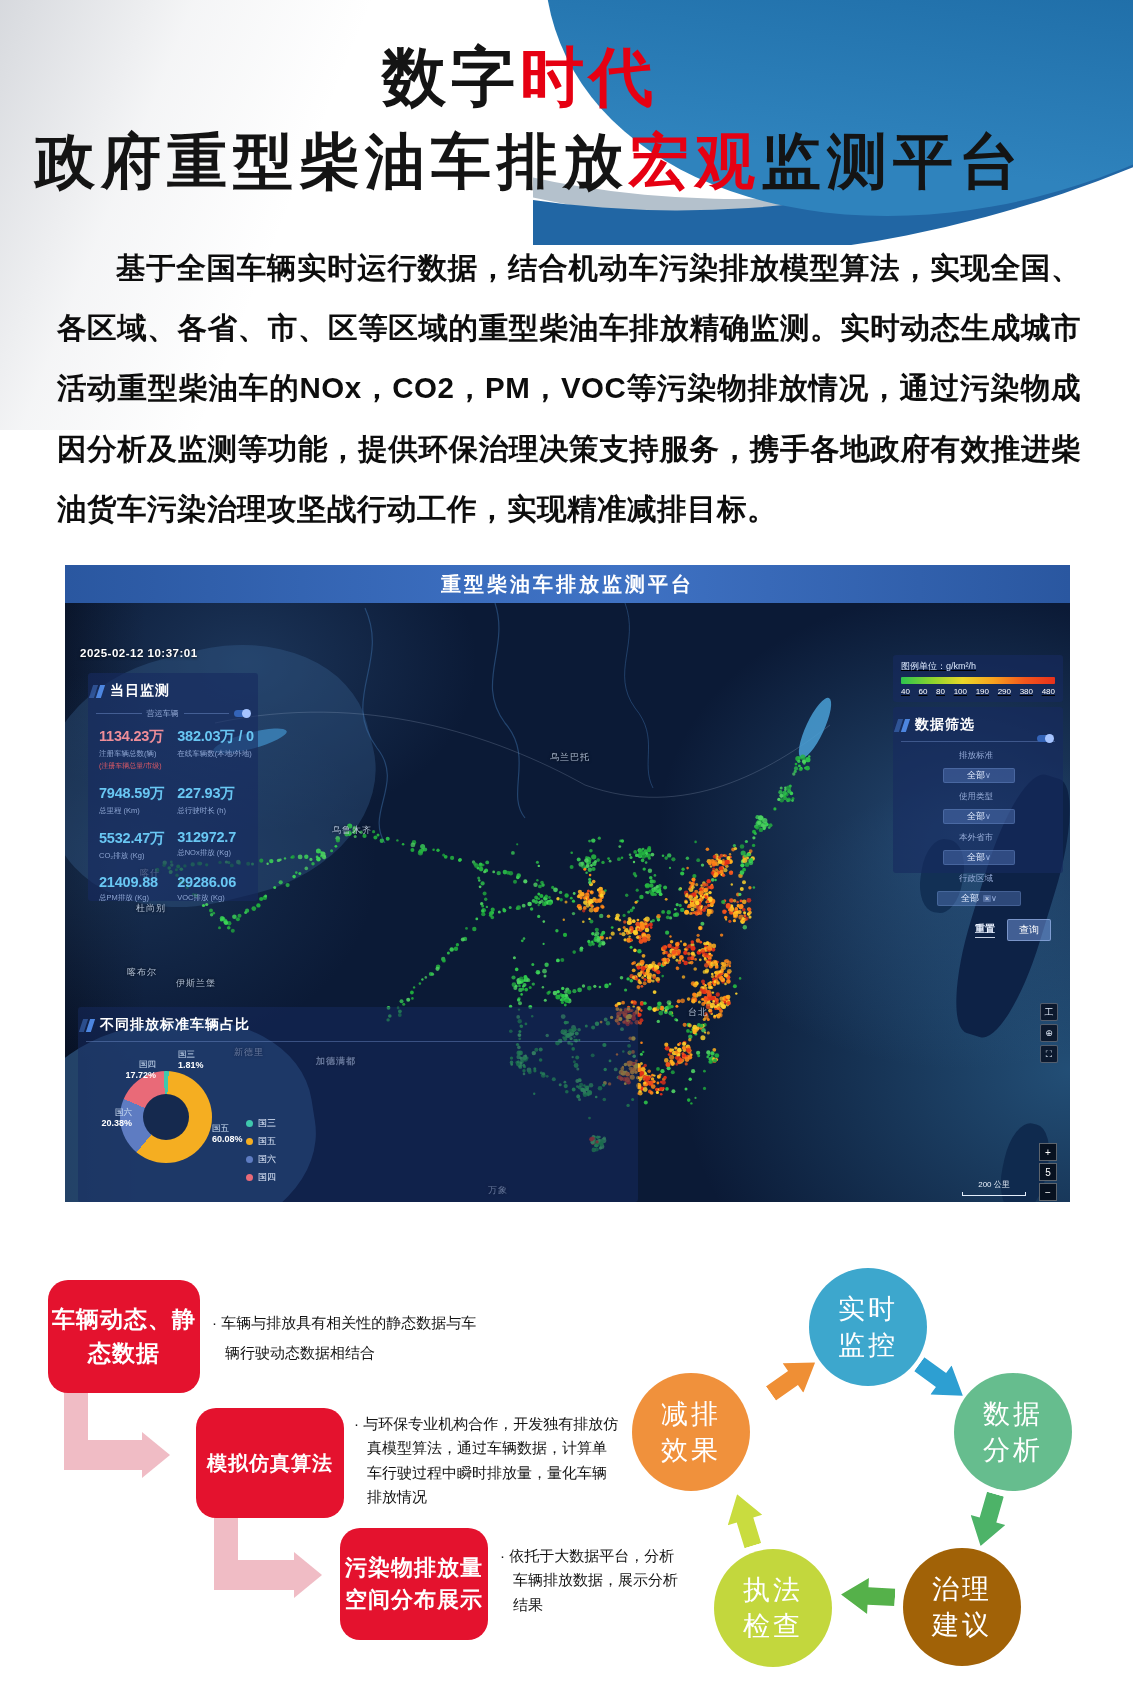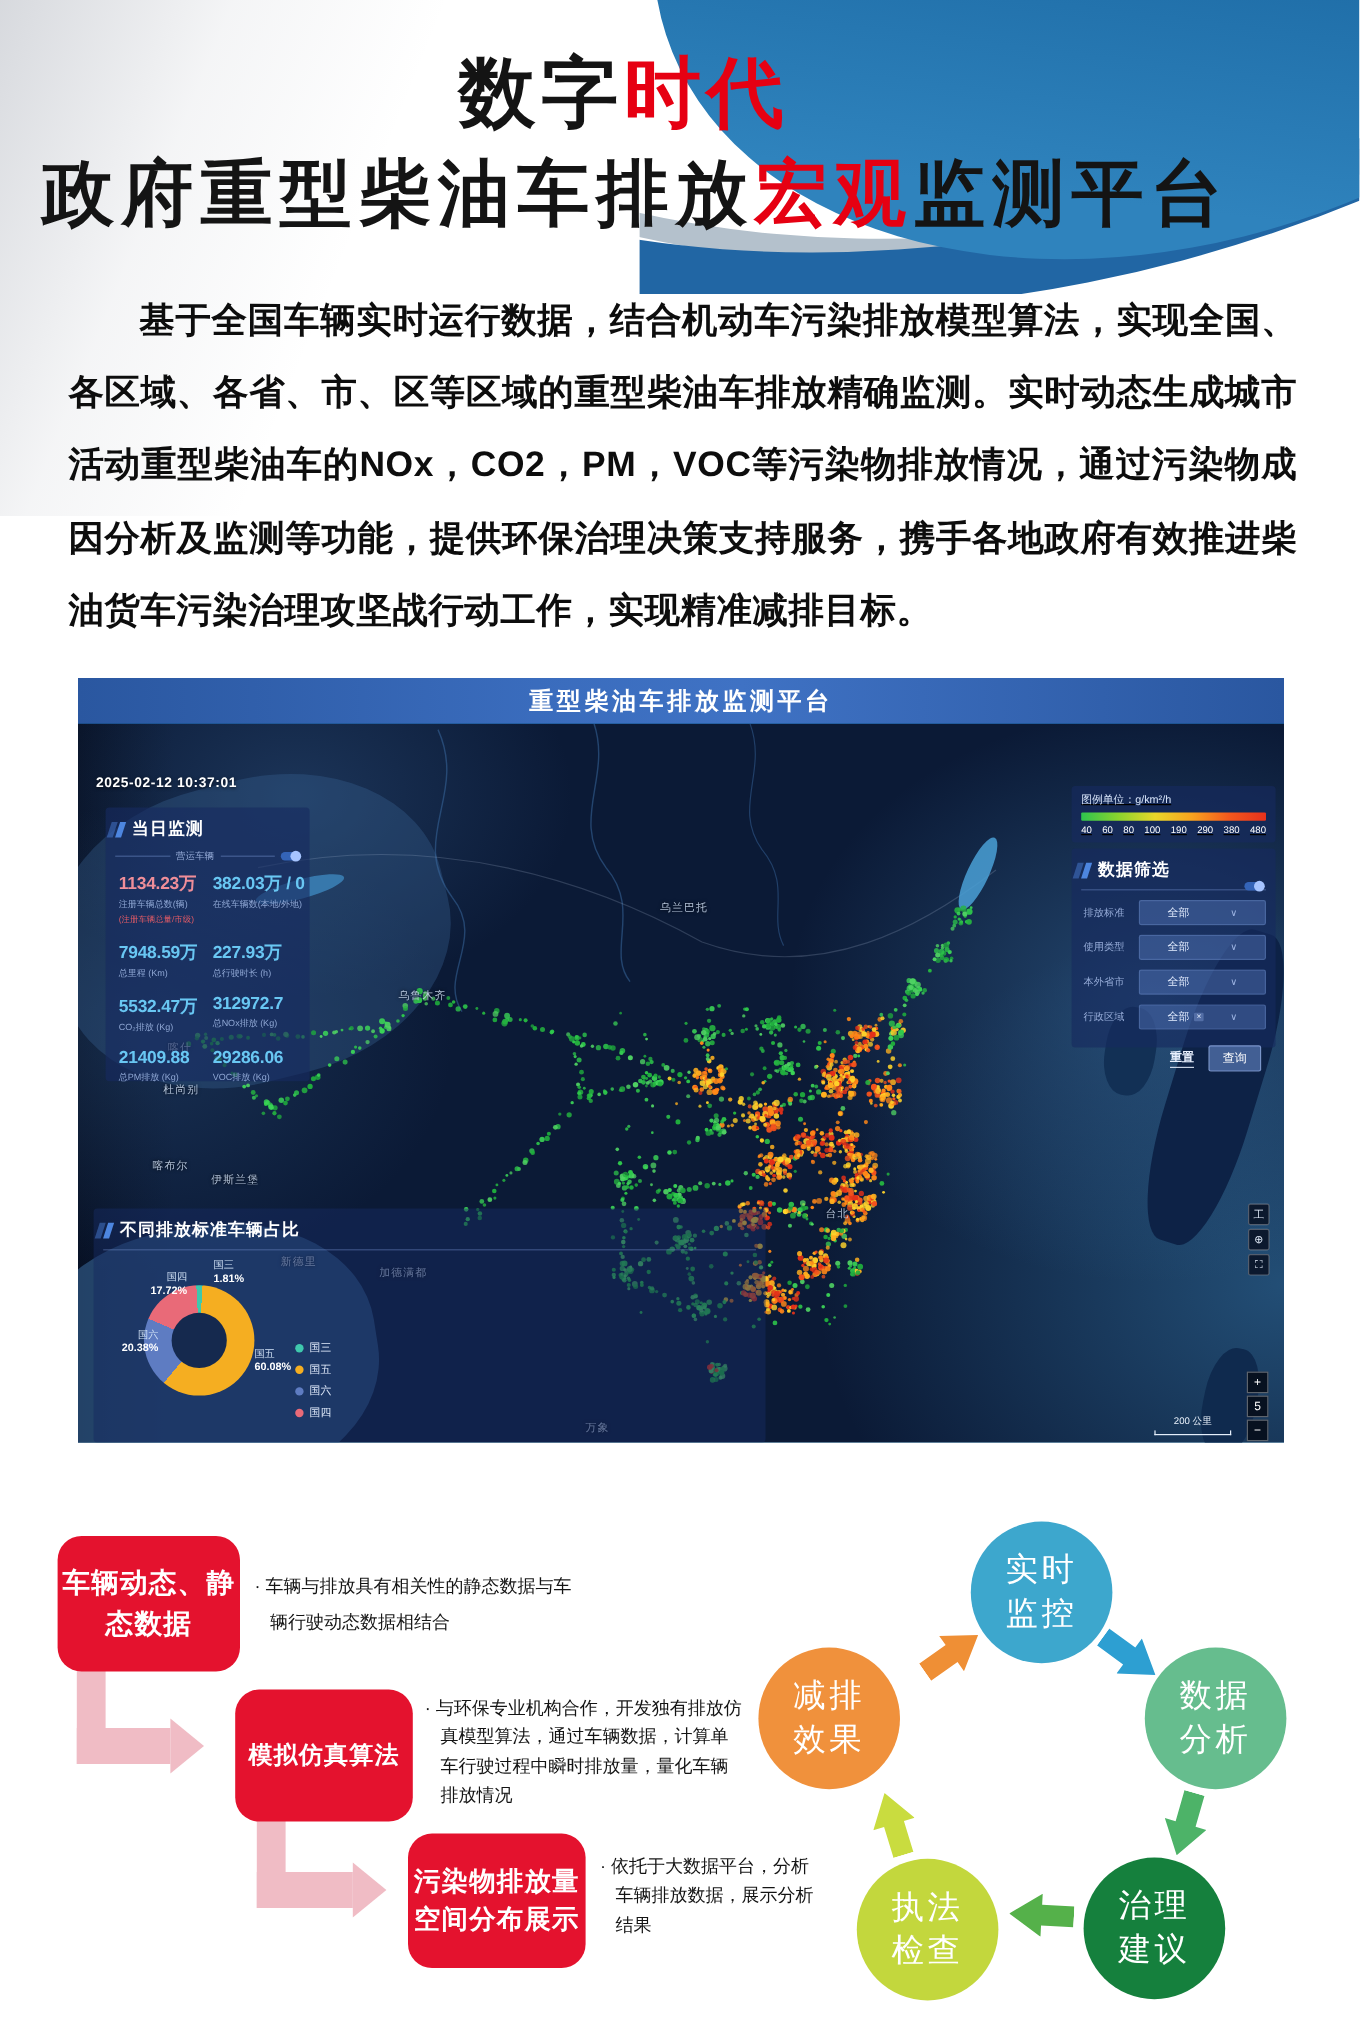--- a/index.html
+++ b/index.html
@@ -70,21 +70,21 @@
   .stat-pink .stat-value{color:#ef8e99;}
   
   .legend-box{left:828px;top:52px;width:170px;height:47px;padding:5px 8px;box-sizing:border-box;text-decoration:underline;}
   .legend-unit{font-size:9px;color:#d8e5fa;}
   .legend-bar{height:7px;margin-top:4px;border-radius:1px;
     background:linear-gradient(90deg,#2ec44e,#8ad42e,#e9d729,#f8a21f,#f4581d,#e7311c);}
   .legend-ticks{display:flex;justify-content:space-between;font-size:8px;color:#fff;margin-top:3px;}
   
   .filter-panel{left:828px;top:104px;width:170px;height:166px;}
   .filter-toggle{position:absolute;right:10px;top:28px;}
-  .f-row{display:flex;align-items:center;gap:6px;margin:8px 8px 0 10px;}
+  .f-row{display:flex;align-items:center;gap:6px;margin:8px 8px 0 10px;flex-direction:column;}
   .f-label{font-size:8.5px;color:#95abd7;width:40px;flex:none;}
   .f-select{flex:1;height:19px;background:rgba(96,134,205,.38);border:1px solid rgba(140,170,230,.25);
     border-radius:2px;display:flex;align-items:center;justify-content:space-between;
     padding:0 23px;font-size:9px;color:#e4edff;}
   .chev{font-size:8px;color:#9db4e2;}
   .f-tag{font-size:7px;color:#dfe9fa;background:rgba(150,178,235,.35);border-radius:1px;
     padding:0 2px;margin-left:4px;}
   .f-actions{display:flex;justify-content:flex-end;align-items:center;gap:12px;margin:13px 12px 0;}
   .reset-btn{font-size:10px;font-weight:700;color:#eaf1ff;border-bottom:1px solid rgba(234,241,255,.85);
     padding-bottom:1px;cursor:pointer;}
@@ -1942,21 +1942,21 @@
           <circle cx="532.1" cy="538.9" r="1.7" fill="#e33019" opacity="0.83"></circle>
         </svg>
       <div class="city-layer" id="city-layer">
           <span class="city" style="left: 505px; top: 154px;">乌兰巴托</span>
           <span class="city" style="left: 287px; top: 227px;">乌鲁木齐</span>
           <span class="city" style="left: 85px; top: 270px;">喀什</span>
           <span class="city" style="left: 86px; top: 305px;">杜尚别</span>
           <span class="city" style="left: 77px; top: 369px;">喀布尔</span>
           <span class="city" style="left: 131px; top: 380px;">伊斯兰堡</span>
           <span class="city" style="left: 184px; top: 449px;">新德里</span>
-          <span class="city" style="left: 271px; top: 458px;">加德满都</span>
+          <span class="city" style="left: 271px; top: 458px; font-weight: bold;">加德满都</span>
           <span class="city" style="left: 633px; top: 409px;">台北</span>
           <span class="city" style="left: 433px; top: 587px;">万象</span>
         </div>
 
       <div class="ts">2025-02-12 10:37:01</div>
 
       <div class="panel today-panel">
         <div class="panel-title">
           <span class="slash"></span>
           <span>当日监测</span>
@@ -2137,21 +2137,21 @@
   <div class="flow-desc fd3">· 依托于大数据平台，分析车辆排放数据，展示分析结果</div>
 
   <div class="cycle-circle cc1" style="background: rgb(61, 167, 205);">
     <div>实时</div>
       <div>监控</div>
   </div>
   <div class="cycle-circle cc2" style="background: rgb(102, 189, 142);">
     <div>数据</div>
       <div>分析</div>
   </div>
-  <div class="cycle-circle cc3" style="background: #15803d;">
+  <div class="cycle-circle cc3" style="background: #a16207;">
     <div>治理</div>
       <div>建议</div>
   </div>
   <div class="cycle-circle cc4" style="background: rgb(195, 215, 61);">
     <div>执法</div>
       <div>检查</div>
   </div>
   <div class="cycle-circle cc5" style="background: rgb(240, 145, 60);">
     <div>减排</div>
       <div>效果</div>

